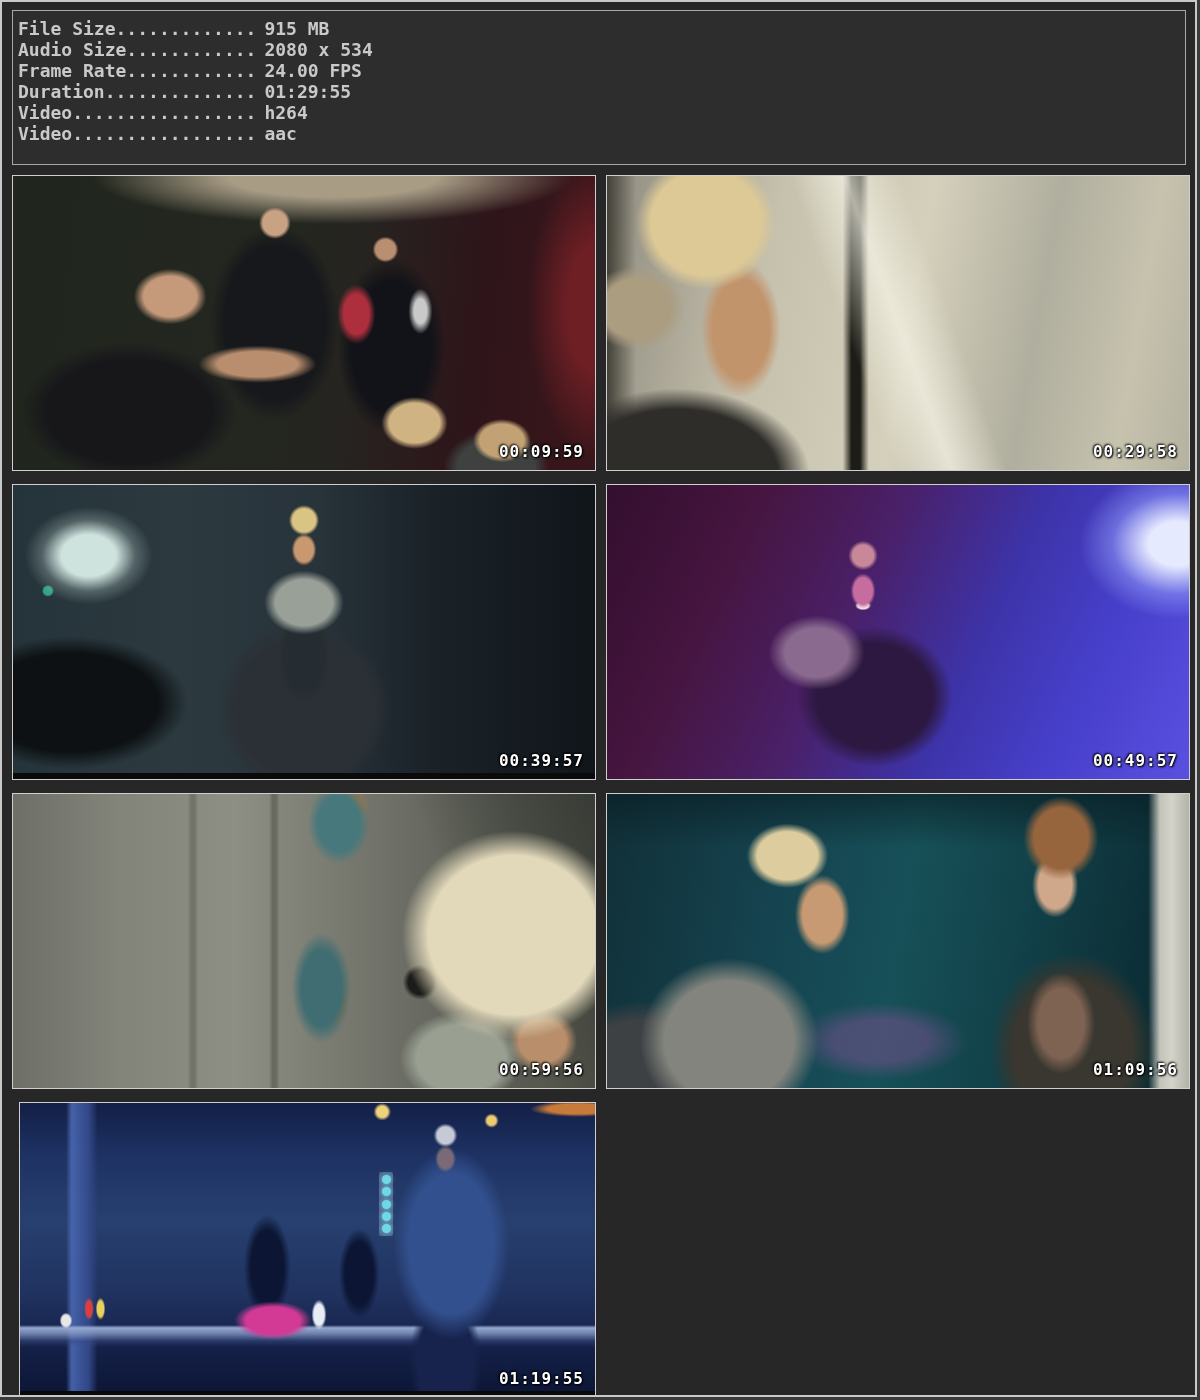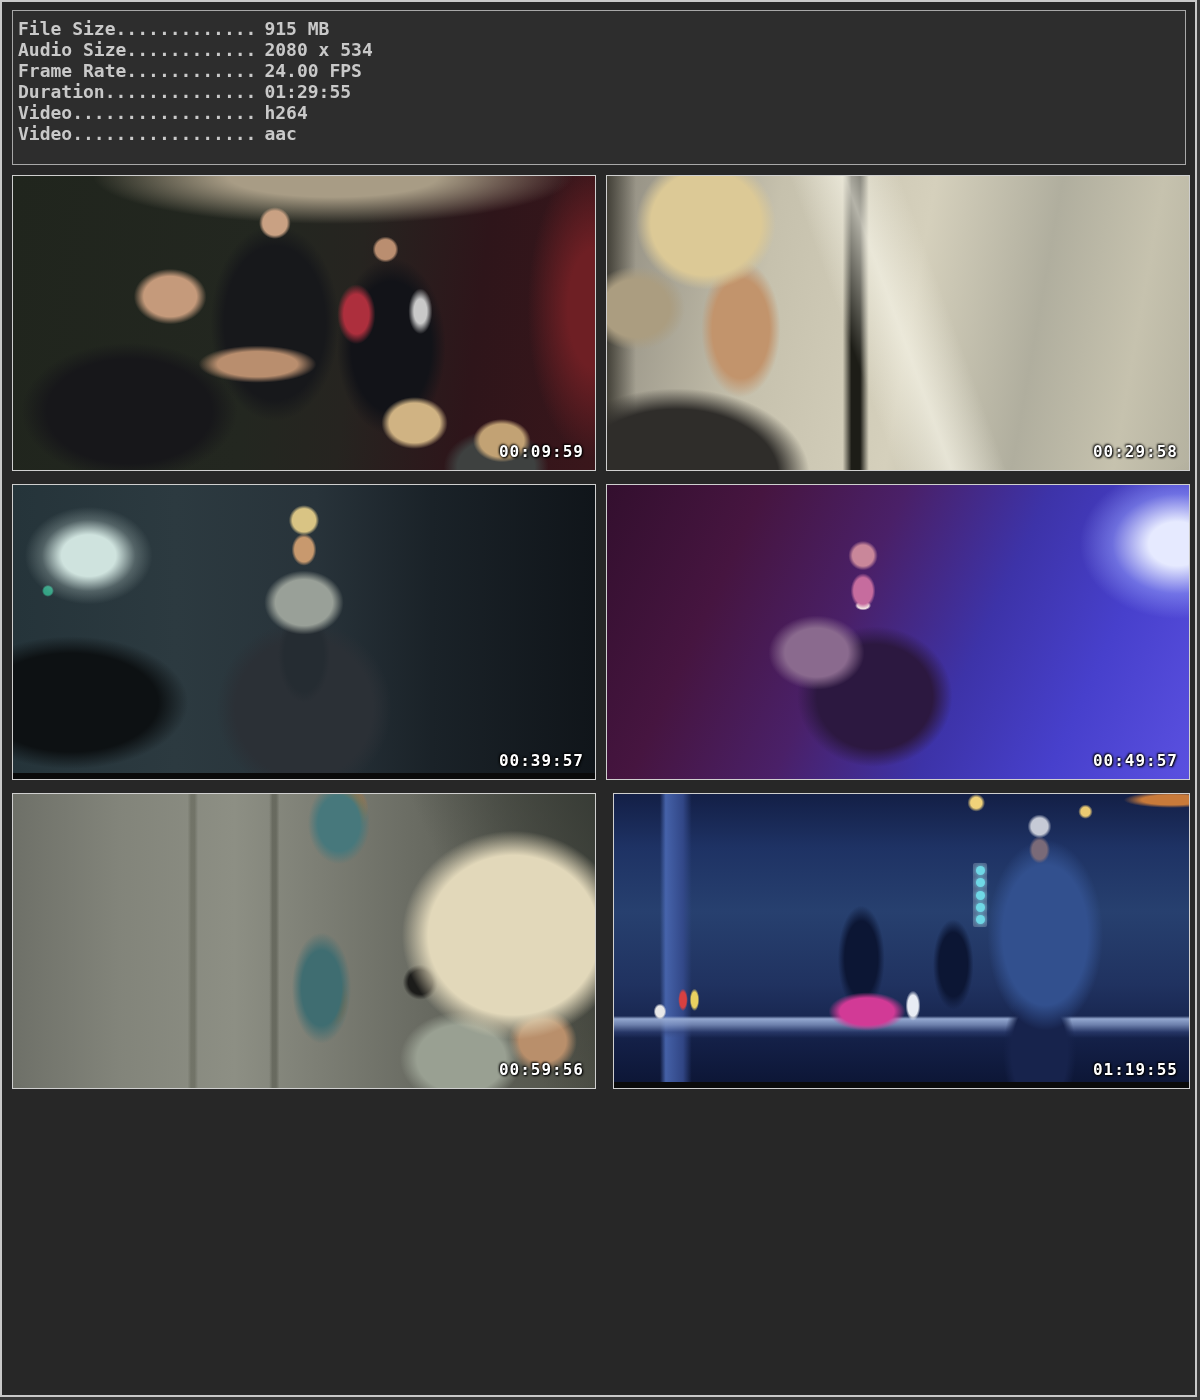--- a/index.html
+++ b/index.html
@@ -183,20 +183,23 @@
     </figure>
 
     <figure class="thumb s5" aria-label="man-grinning-purple-club-lights">
       <span class="ts">00:49:57</span>
     </figure>
 
     <figure class="thumb s6" aria-label="blurred-blond-head-hallway">
       <span class="ts">00:59:56</span>
     </figure>
 
+    <figure class="thumb s7" aria-label="two-men-facing-teal-glass">
+      <span class="ts">01:09:56</span>
+    </figure>
 
     <figure class="thumb s8" aria-label="man-at-night-street-tables-blue">
       <div class="dot-strip">
         <span class="dot"></span>
         <span class="dot"></span>
         <span class="dot"></span>
         <span class="dot"></span>
         <span class="dot"></span>
       </div>
       <span class="ts">01:19:55</span>

